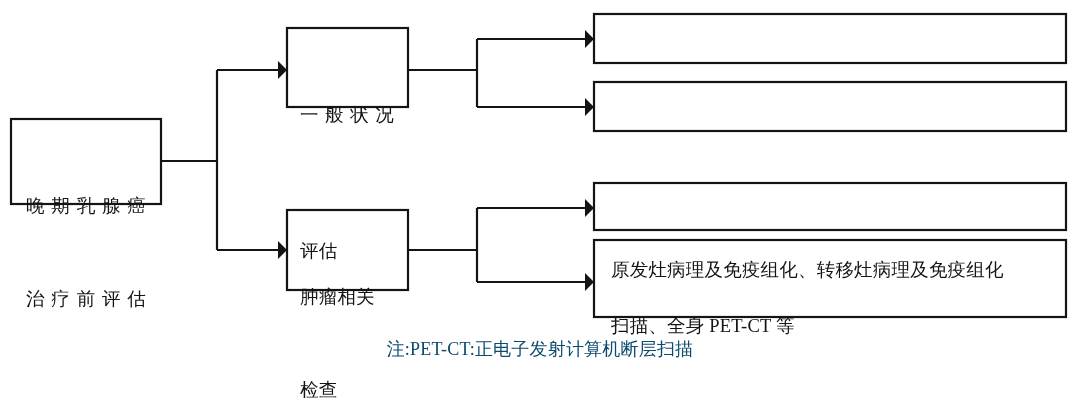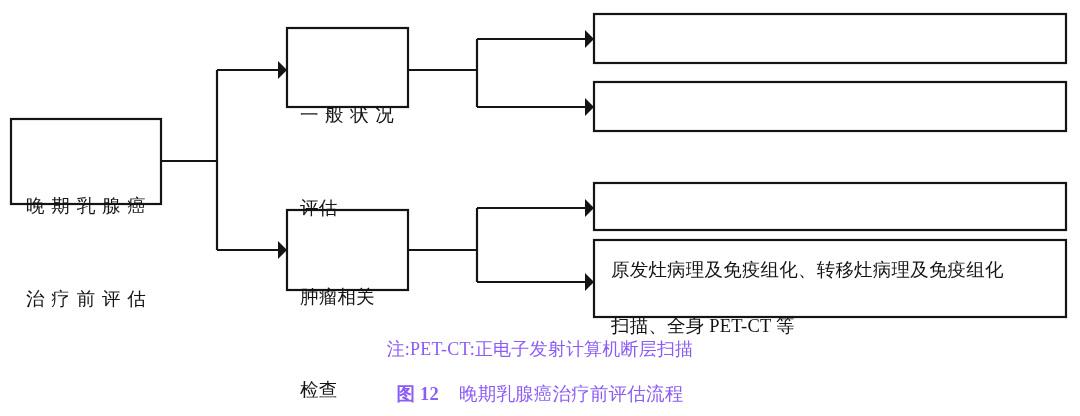--- a/index.html
+++ b/index.html
@@ -58,21 +58,21 @@
   }
   .justified {
     text-align: justify;
     text-align-last: justify;
   }
   .caption-note, .figure-caption {
     position: absolute;
     width: 1080px;
     text-align: center;
     font-family: "Liberation Serif", "DejaVu Serif", serif;
-    color: #8b5cf6;
+    color: #0c4a6e;
     font-size: 18px;
     letter-spacing: 0.2px;
   }
   .figure-caption {
     font-size: 18.5px;
   }
   .figure-caption .fig-num {
     font-weight: bold;
     font-family: "Liberation Serif", "DejaVu Serif", serif;
   }
@@ -120,37 +120,34 @@
     <polygon class="arrow-head" points="585,273 594,282 585,291"></polygon>
   </svg>
 
   <div class="node-text justified" style="left:26px; top:129px; width:120px;">
     <span class="line">晚 期 乳 腺 癌</span>
     <span class="line">治疗前评估</span>
   </div>
 
   <div class="node-text justified" style="left:300px; top:38px; width:94px;">
     <span class="line">一 般 状 况</span>
-    <span class="line" style="text-align:right; text-align-last:left;">评估</span>
+    <span class="line" style="text-align:right; text-align-last:left;margin-top:43px;">评估</span>
   </div>
 
   <div class="node-text" style="left:300px; top:220px; width:100px;">
     <span class="line">肿瘤相关</span>
     <span class="line">检查</span>
   </div>
 
 
 
   <div class="node-text" style="left:611px; top:193px; width:445px;">
     <span class="line">原发灶病理及免疫组化、转移灶病理及免疫组化</span>
   </div>
 
   <div class="node-text" style="left:611px; top:249px; width:445px;">
     <span class="line">扫描、全身 PET-CT 等</span>
   </div>
 
   <div class="caption-note" style="top:337px;">注:PET-CT:正电子发射计算机断层扫描</div>
 
-  <div class="figure-caption" style="top:381px;">
-    <span class="fig-num">图 12</span><span class="gap"></span><span>晚期乳腺癌治疗前评估流程</span>
-  </div>
 
 </div>
 
 </body></html>

